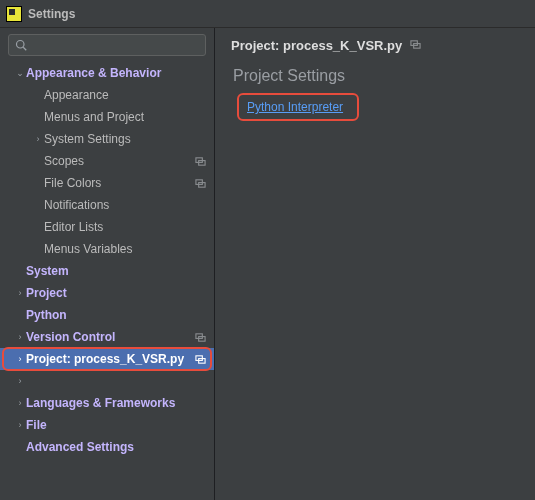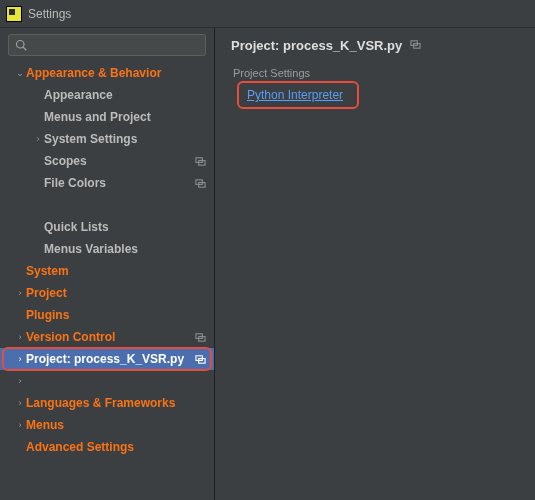--- a/index.html
+++ b/index.html
@@ -12,20 +12,21 @@
       height: 500px;
       overflow: hidden;
     }
     .titlebar {
       height: 28px;
       display: flex;
       align-items: center;
       padding: 7px 6px;
       background: #3c3f41;
       border-bottom: 1px solid #2b2b2b;
+      font-weight: bold;
     }
     .titlebar .app-icon {
       width: 16px; height: 16px;
       margin-right: 6px;
       display: inline-block;
       background: #e8e539;
       border: 1px solid #000;
       position: relative;
     }
     .titlebar .app-icon::after {
@@ -94,30 +95,29 @@
       display: inline-flex;
       justify-content: center;
       color: #9aa0a6;
       font-size: 9px;
       flex: 0 0 12px;
     }
     .tree-item .label {
       flex: 1;
       overflow: hidden;
       text-overflow: ellipsis;
-      font-weight: bold;
     }
     .tree-item .tag-icon {
       width: 12px;
       color: #8a8d90;
       flex: 0 0 auto;
       display: inline-flex;
       justify-content: center;
     }
-    .tree-item.bold .label { color: #f97316; font-weight: 600; }
+    .tree-item.bold .label { color: #c4b5fd; font-weight: 600; }
     .tree-item.selected {
       background: #4b6eaf;
       color: #fff;
     }
     .tree-item.selected .label,
     .tree-item.selected .chev,
     .tree-item.selected .tag-icon { color: #fff; }
     .highlight-red {
       position: relative;
     }
@@ -140,22 +140,22 @@
       gap: 8px;
       margin-bottom: 14px;
     }
     .main-title {
       color: #dedede;
       font-weight: 600;
       font-size: 13px;
     }
     .section-heading {
       color: #9a9ea3;
-      font-size: 11px;
-      margin-bottom: 6px;
+      font-size: 16px;
+      margin-bottom: 12px;
       padding-left: 2px;
     }
     .link-list {
       padding-left: 14px;
     }
     .link-item {
       color: #589df6;
       font-size: 12px;
       padding: 3px 0;
       cursor: pointer;
@@ -241,26 +241,27 @@
           <span class="tag-icon">
             <svg class="tag-svg" viewBox="0 0 12 12" fill="none" stroke="currentColor" stroke-width="1.2">
               <rect x="1" y="2" width="7" height="5"></rect>
               <rect x="4" y="5" width="7" height="5"></rect>
             </svg>
           </span>
         </div>
         <div class="tree-item">
           <span class="indent" style="width: 32px;"></span>
           <span class="chev"></span>
-          <span class="tag-icon"></span>
-        </div>
-        <div class="tree-item">
-          <span class="indent" style="width: 32px;"></span>
-          <span class="chev"></span>
-          <span class="label">Quick Lists</span>
+          <span class="label">Notifications</span>
+          <span class="tag-icon"></span>
+        </div>
+        <div class="tree-item">
+          <span class="indent" style="width: 32px;"></span>
+          <span class="chev"></span>
+          <span class="label">Editor Lists</span>
           <span class="tag-icon"></span>
         </div>
         <div class="tree-item">
           <span class="indent" style="width: 32px;"></span>
           <span class="chev"></span>
           <span class="label">Menus Variables</span>
           <span class="tag-icon"></span>
         </div>
         <div class="tree-item bold">
           <span class="indent" style="width: 14px;"></span>
@@ -270,21 +271,21 @@
         </div>
         <div class="tree-item bold">
           <span class="indent" style="width: 14px;"></span>
           <span class="chev">›</span>
           <span class="label">Project</span>
           <span class="tag-icon"></span>
         </div>
         <div class="tree-item bold">
           <span class="indent" style="width: 14px;"></span>
           <span class="chev"></span>
-          <span class="label">Plugins</span>
+          <span class="label">Python</span>
           <span class="tag-icon"></span>
         </div>
         <div class="tree-item bold">
           <span class="indent" style="width: 14px;"></span>
           <span class="chev">›</span>
           <span class="label">Version Control</span>
           <span class="tag-icon">
             <svg class="tag-svg" viewBox="0 0 12 12" fill="none" stroke="currentColor" stroke-width="1.2">
               <rect x="1" y="2" width="7" height="5"></rect>
               <rect x="4" y="5" width="7" height="5"></rect>
@@ -309,21 +310,21 @@
         </div>
         <div class="tree-item bold">
           <span class="indent" style="width: 14px;"></span>
           <span class="chev">›</span>
           <span class="label">Languages &amp; Frameworks</span>
           <span class="tag-icon"></span>
         </div>
         <div class="tree-item bold">
           <span class="indent" style="width: 14px;"></span>
           <span class="chev">›</span>
-          <span class="label">Menus</span>
+          <span class="label">File</span>
           <span class="tag-icon"></span>
         </div>
         <div class="tree-item bold">
           <span class="indent" style="width: 14px;"></span>
           <span class="chev"></span>
           <span class="label">Advanced Settings</span>
           <span class="tag-icon"></span>
         </div>
       </div>
   </aside>

